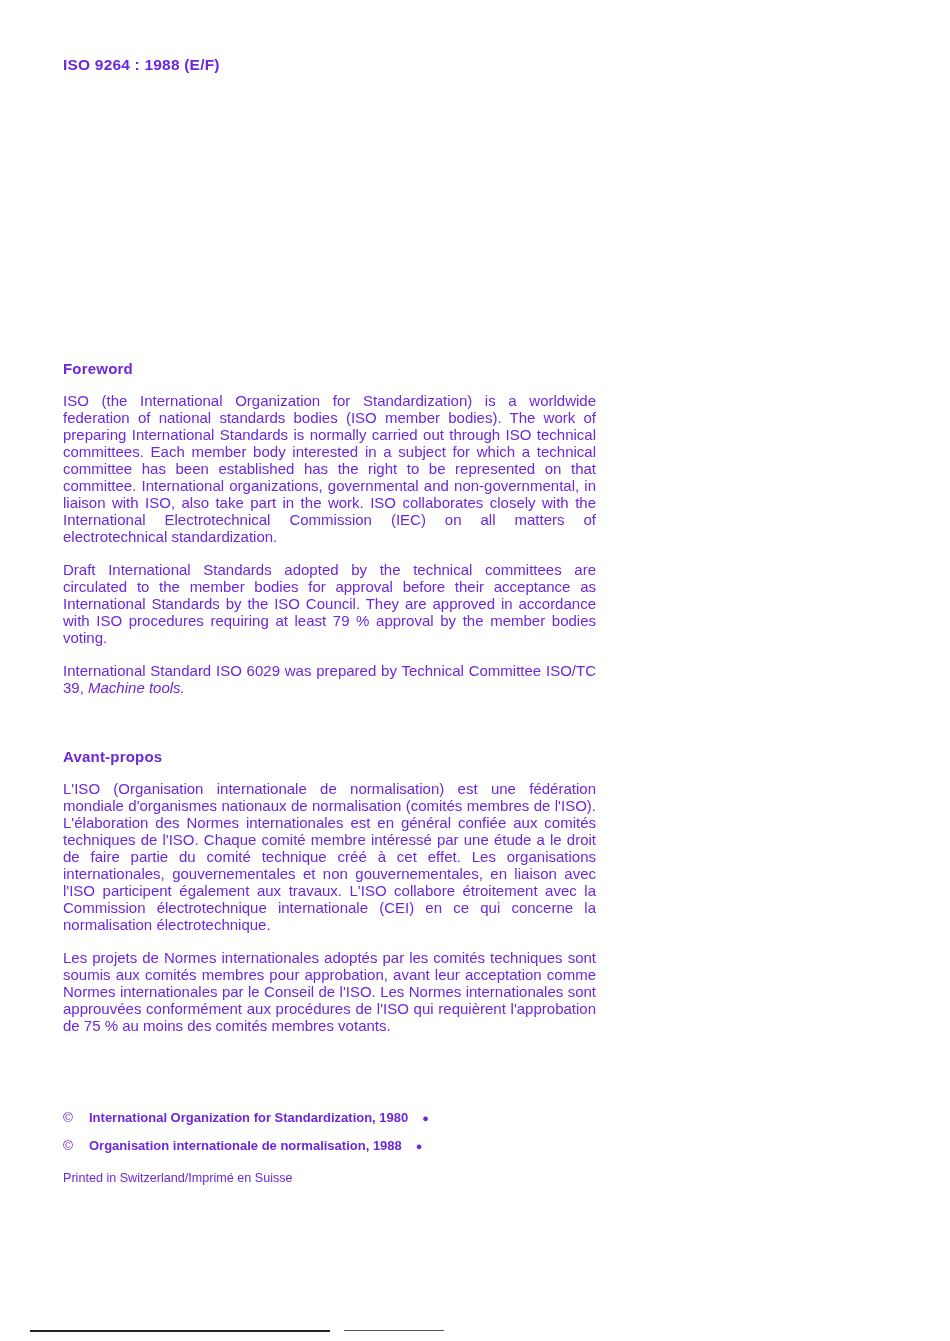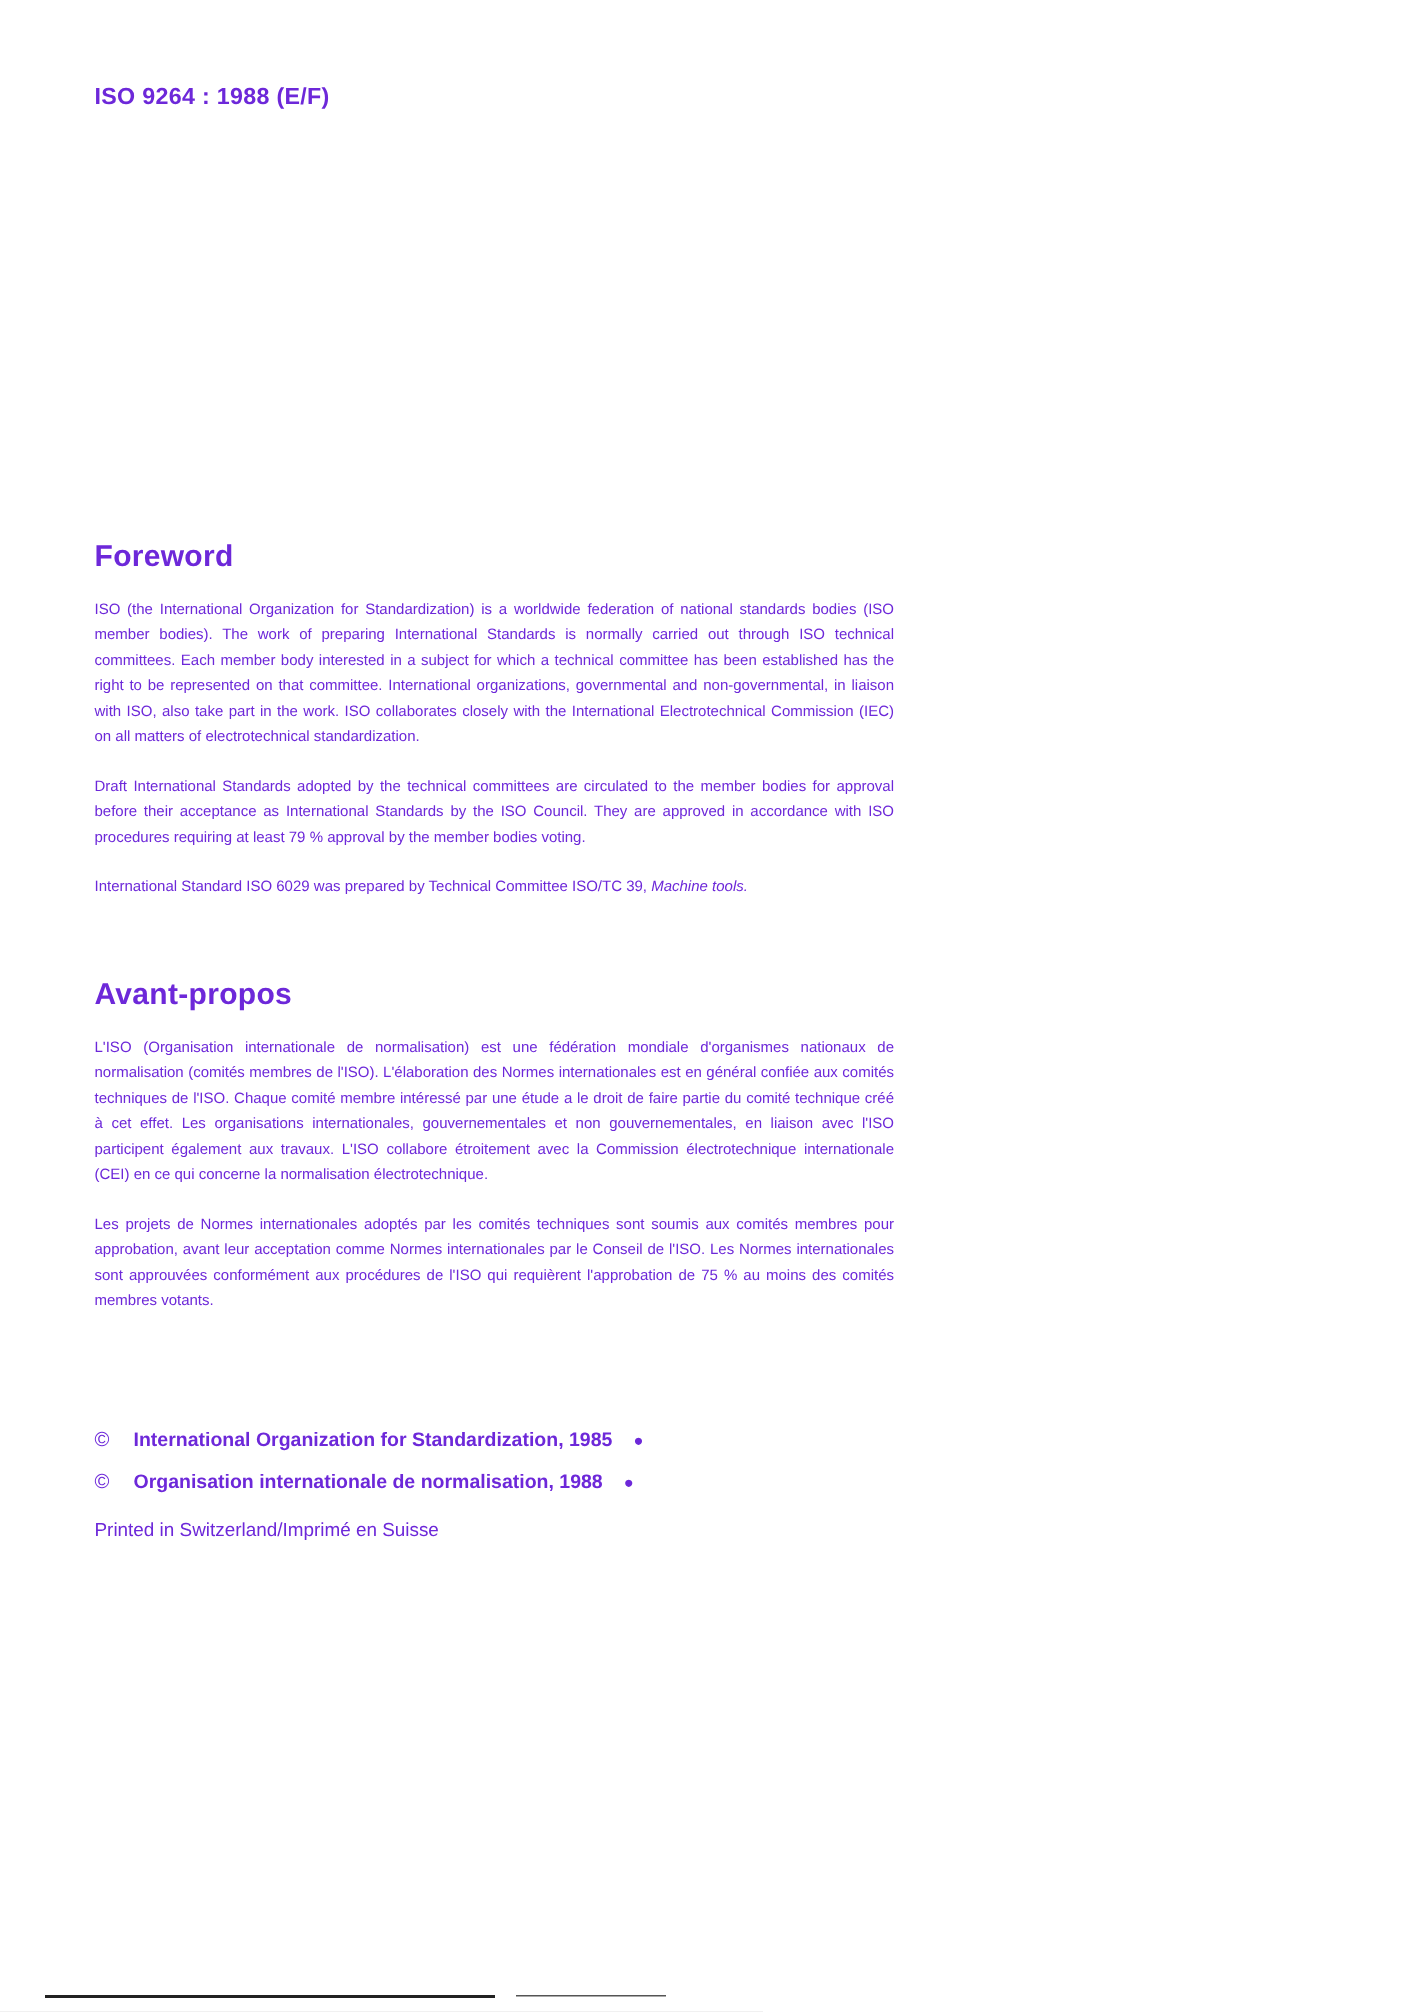--- a/index.html
+++ b/index.html
@@ -22,29 +22,29 @@
     top: 0;
     width: 533px;
   }
   .doc-ref {
     margin-top: 56px;
     font-size: 15.5px;
     font-weight: bold;
     letter-spacing: 0.2px;
   }
   .section-title {
-    font-size: 20px;
+    font-size: 15px;
     font-weight: bold;
     margin: 0;
     letter-spacing: 0.2px;
   }
   .title-foreword { margin-top: 286px; }
   .title-avant { margin-top: 52px; }
   p.body-par {
-    font-size: 10px;
+    font-size: 15px;
     line-height: 17px;
     text-align: justify;
     margin: 16px 0 0 0;
   }
   p.first-par { margin-top: 15px; }
   .italic { font-style: italic; }
   .copyright-block {
     margin-top: 76px;
   }
   .copyright-line {
@@ -107,21 +107,21 @@
 
     <p class="body-par first-par">L'ISO (Organisation internationale de normalisation) est une fédération mondiale d'organismes nationaux de normalisation (comités membres de l'ISO). L'élaboration des Normes internationales est en général confiée aux comités techniques de l'ISO. Chaque comité membre intéressé par une étude a le droit de faire partie du comité technique créé à cet effet. Les organisations internationales, gouvernementales et non gouvernementales, en liaison avec l'ISO participent également aux travaux. L'ISO collabore étroitement avec la Commission électrotechnique internationale (CEI) en ce qui concerne la normalisation électrotechnique.</p>
 
     <p class="body-par">Les projets de Normes internationales adoptés par les comités techniques sont soumis aux comités membres pour approbation, avant leur acceptation comme Normes internationales par le Conseil de l'ISO. Les Normes internationales sont approuvées conformément aux procédures de l'ISO qui requièrent l'approbation de 75 % au moins des comités membres votants.</p>
 
 
 
     <div class="copyright-block">
       <div class="copyright-line">
         <span class="copyright-symbol">©</span>
-        <span>International Organization for Standardization, 1985</span>
+        <span>International Organization for Standardization, 1980</span>
         <span class="copyright-bullet">●</span>
       </div>
       <div class="copyright-line">
         <span class="copyright-symbol">©</span>
         <span>Organisation internationale de normalisation, 1988</span>
         <span class="copyright-bullet">●</span>
       </div>
       <div class="printed-line">Printed in Switzerland/Imprimé en Suisse</div>
     </div>
 

